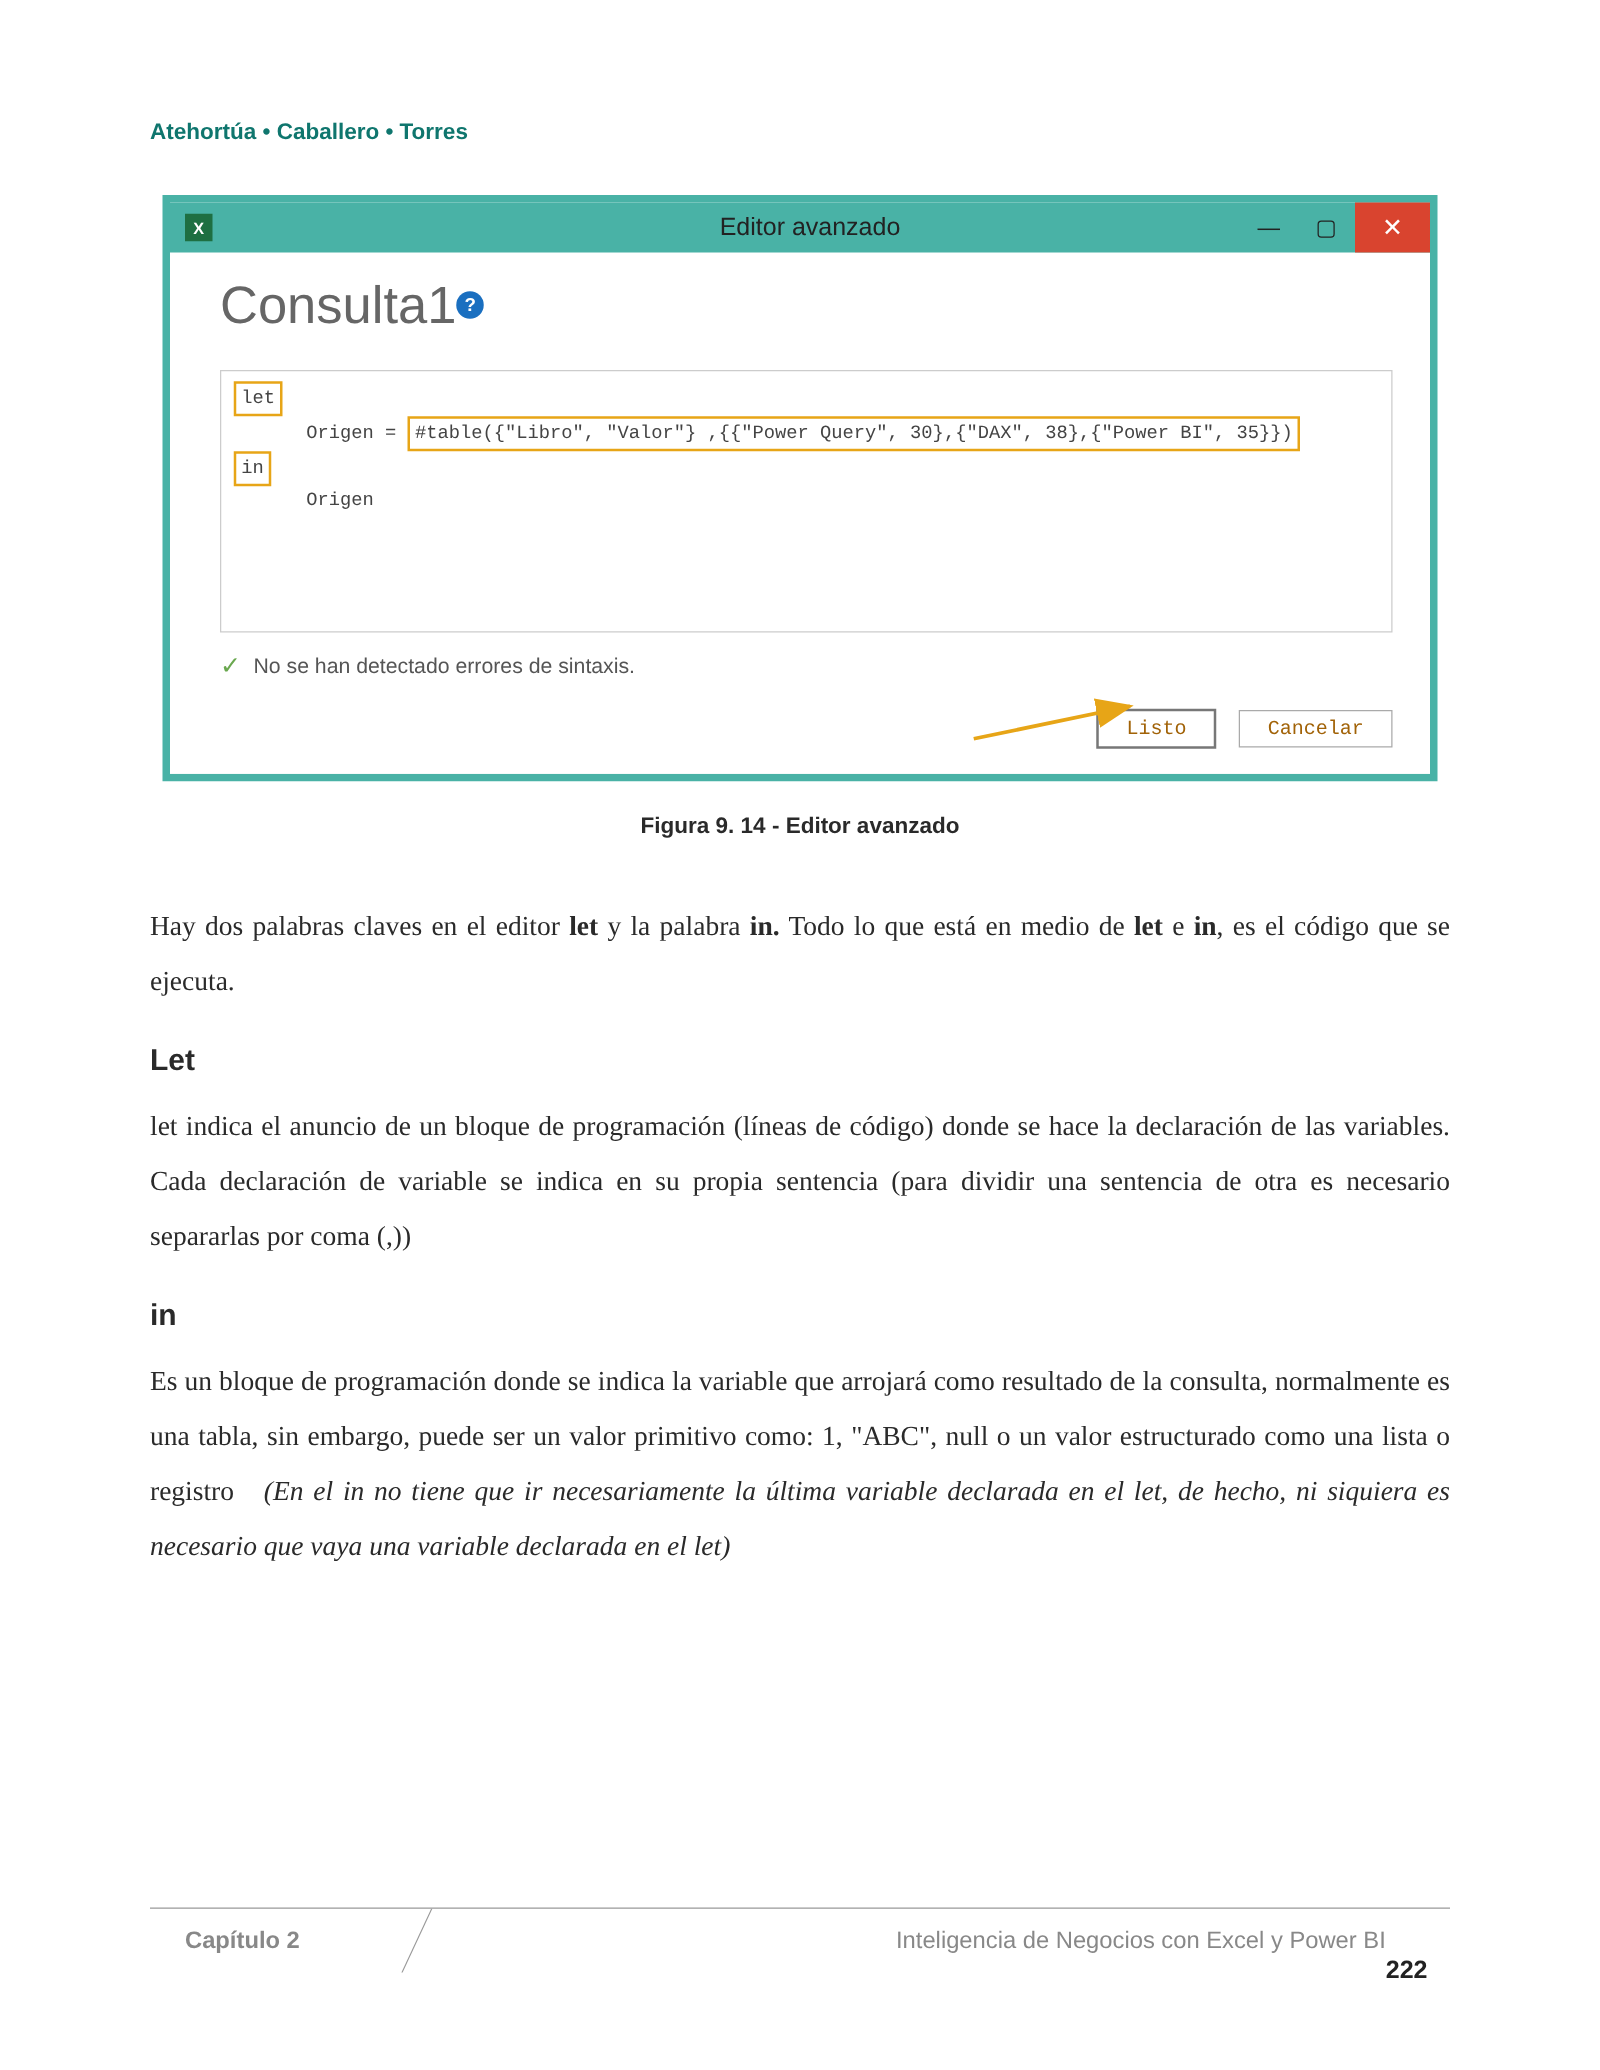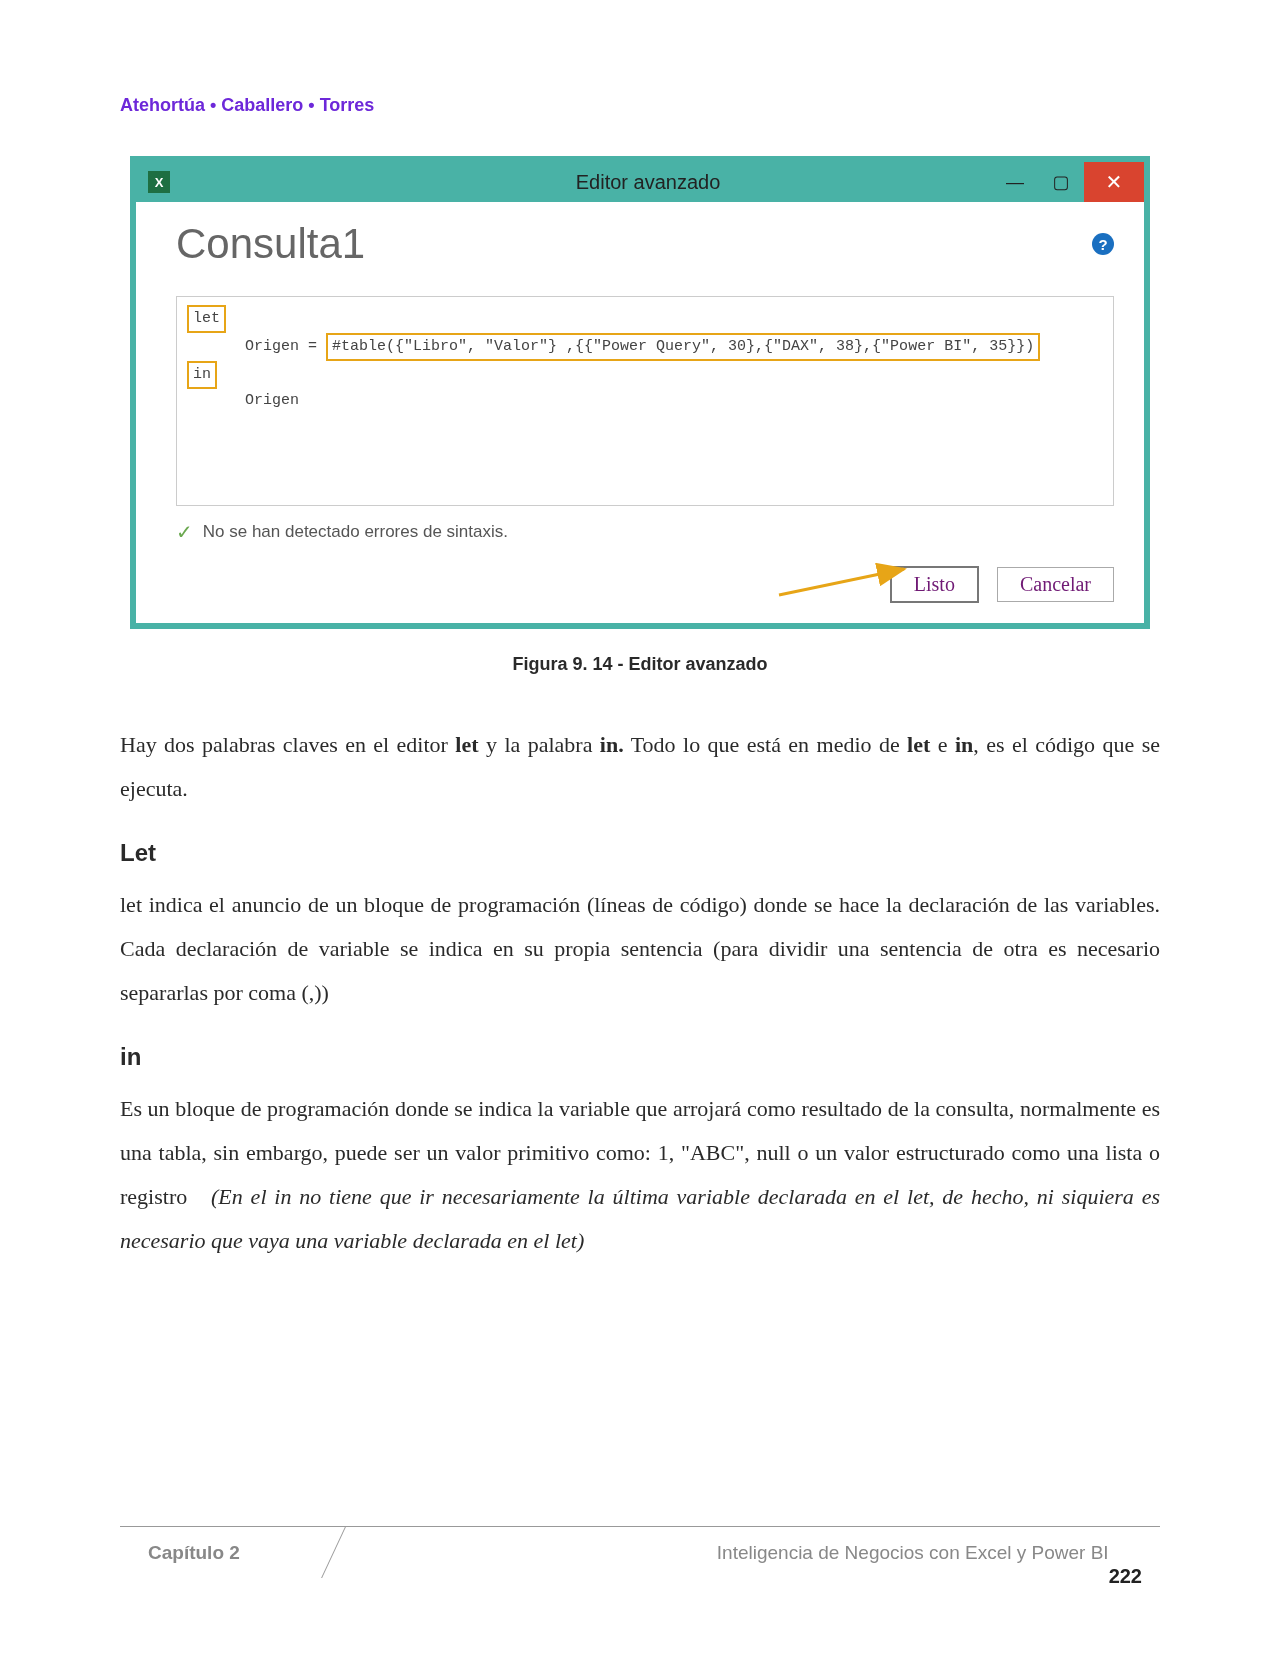--- a/index.html
+++ b/index.html
@@ -9,21 +9,21 @@
     background: #fff;
     font-family: Georgia, 'Times New Roman', serif;
     color: #2a2a2a;
     position: relative;
     padding: 95px 120px 0 120px;
   }
   .authors {
     font-family: Arial, Helvetica, sans-serif;
     font-weight: 600;
     font-size: 18px;
-    color: #6d28d9;
+    color: #0f766e;
     margin-bottom: 40px;
   }
 
   
   .editor-outer {
     border: 6px solid #49b2a6;
     background: #fff;
     margin: 0 10px 25px 10px;
   }
   .titlebar {
@@ -62,21 +62,21 @@
   }
   .win-btn.close { background: #d9442f; color: #fff; width: 60px; font-size: 20px; }
 
   .editor-body {
     padding: 18px 30px 20px 40px;
     background: #fff;
     font-family: "Segoe UI", Arial, sans-serif;
   }
   .query-head {
     display: flex;
-    justify-content: space-between;
+    justify-content: flex-start;
     align-items: center;
     margin-bottom: 28px;
   }
   .query-title {
     font-size: 42px;
     font-weight: 300;
     color: #666;
   }
   .help-icon {
     width: 22px; height: 22px;
@@ -118,23 +118,23 @@
     display: flex;
     justify-content: flex-end;
     align-items: center;
     gap: 18px;
     margin-top: 22px;
     position: relative;
   }
   .btn {
     border: 1px solid #aaa;
     padding: 5px 22px;
-    font-family: Liberation Serif, serif;
-    font-size: 20px;
-    color: #701a75;
+    font-family: Liberation Mono, monospace;
+    font-size: 16px;
+    color: #a16207;
     background: #fff;
   }
   .btn.primary { border: 2px solid #777; }
   .arrow {
     position: absolute;
     right: 200px;
     bottom: 4px;
     width: 140px;
     height: 40px;
   }

